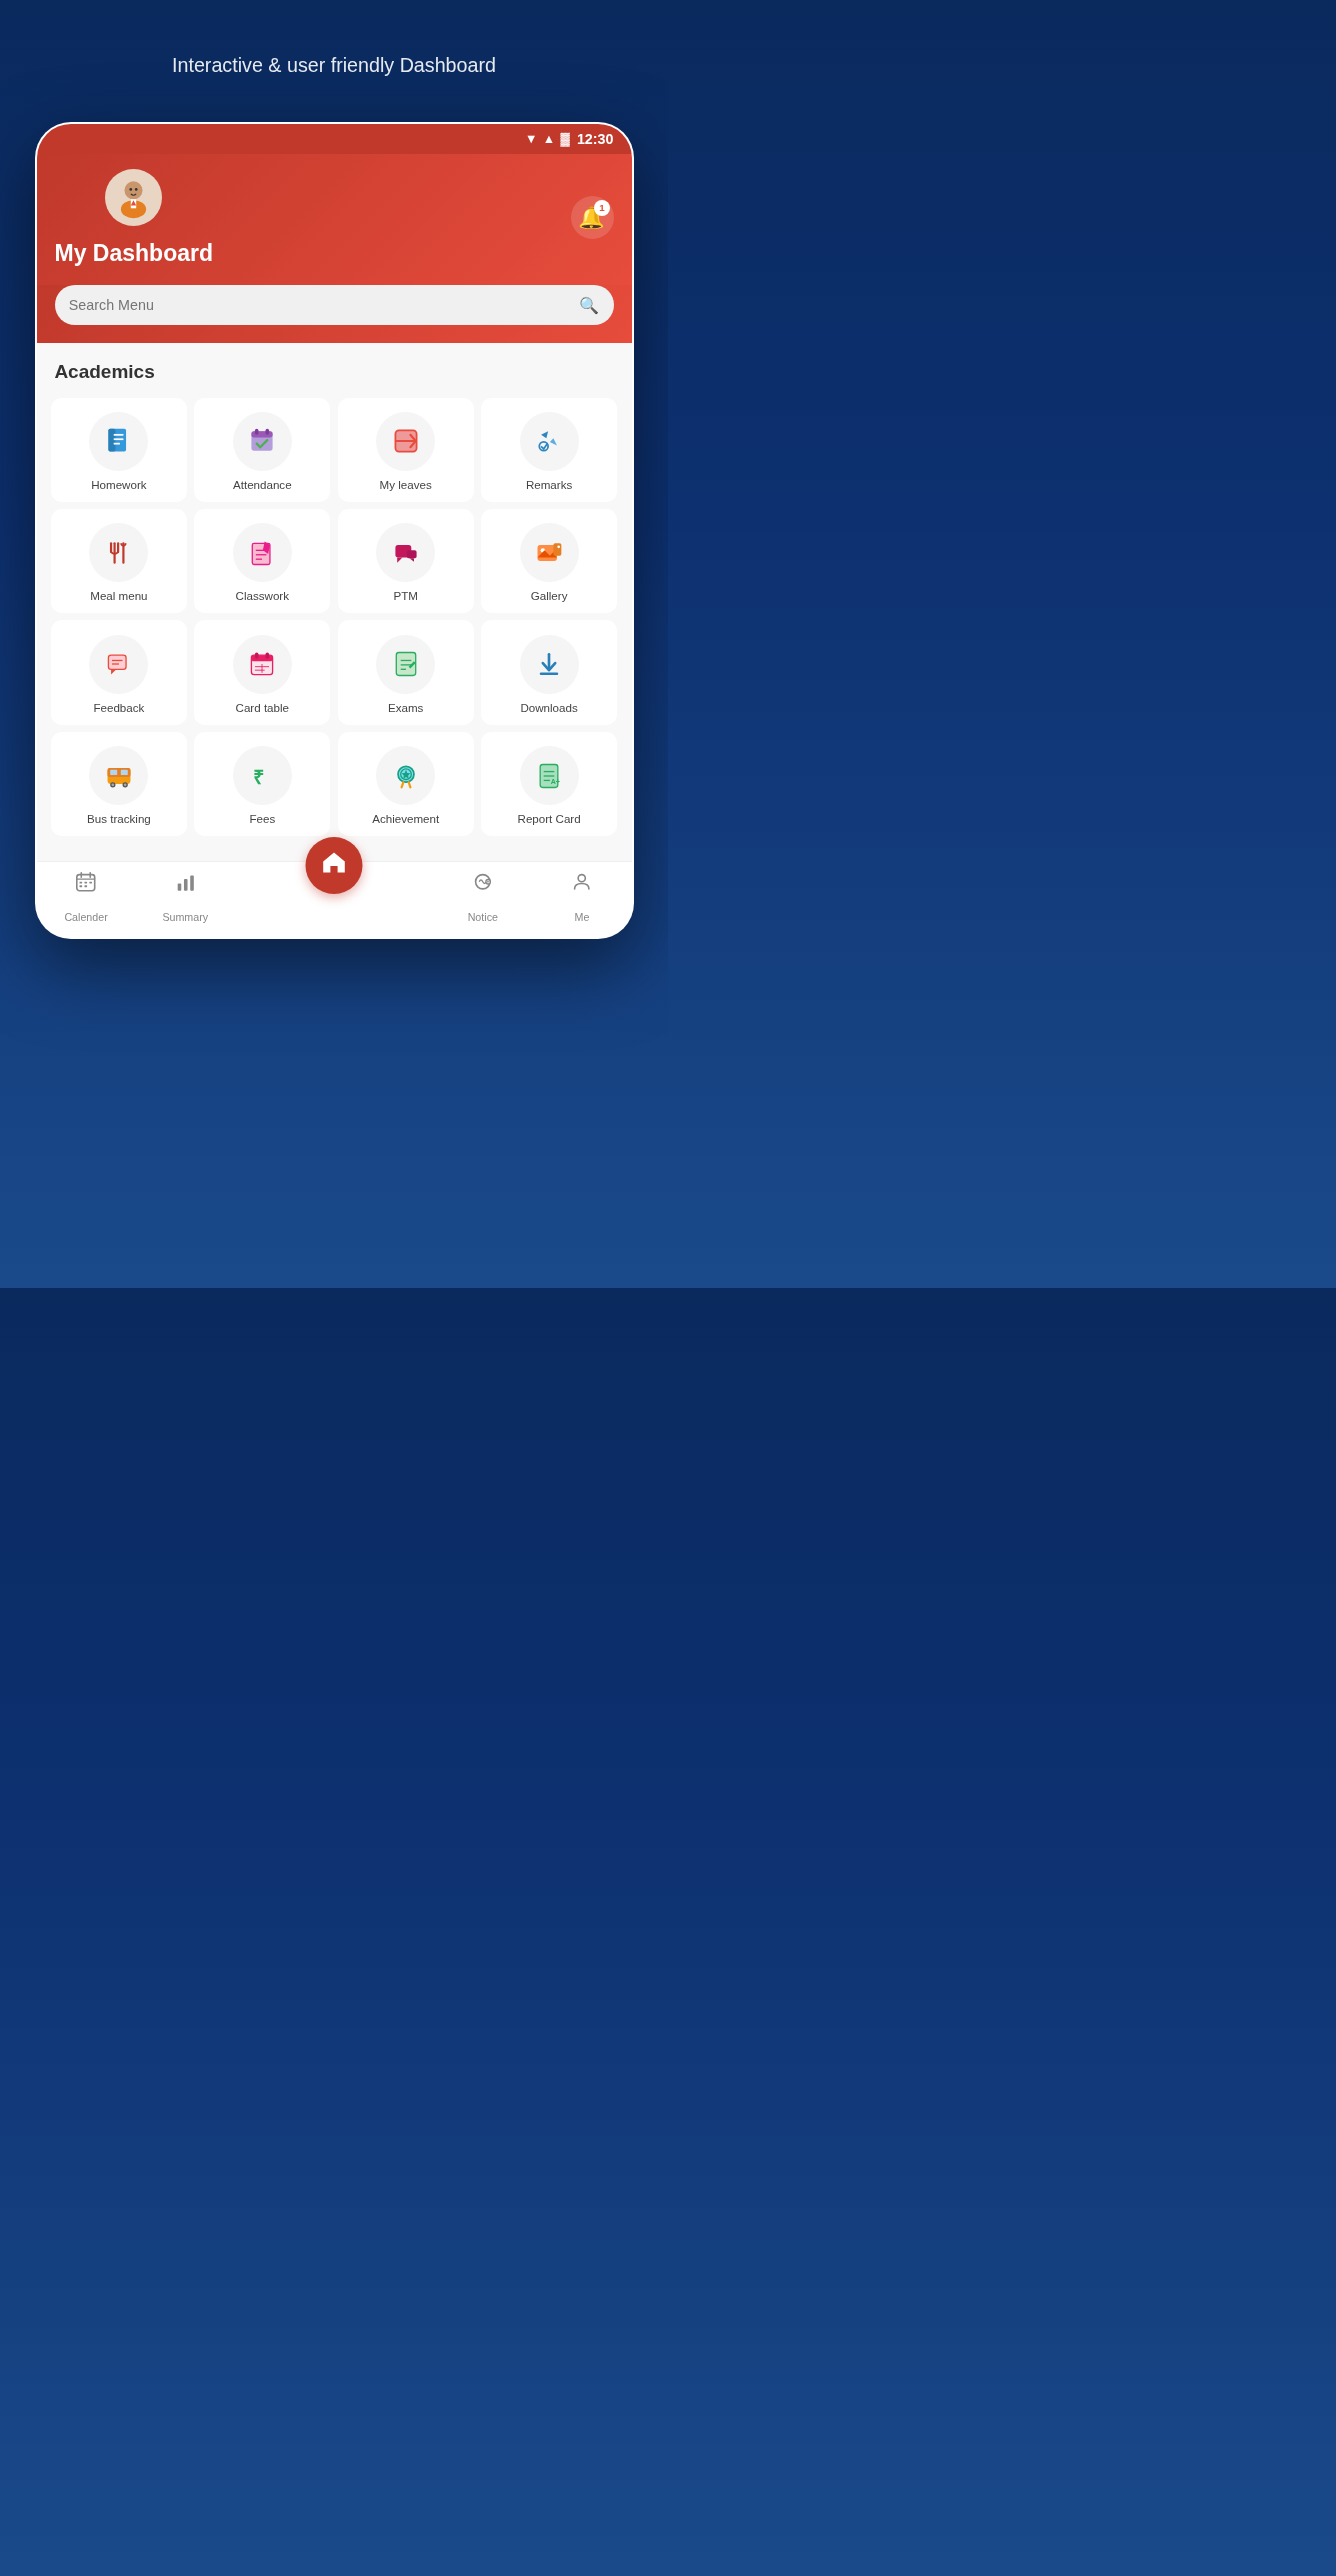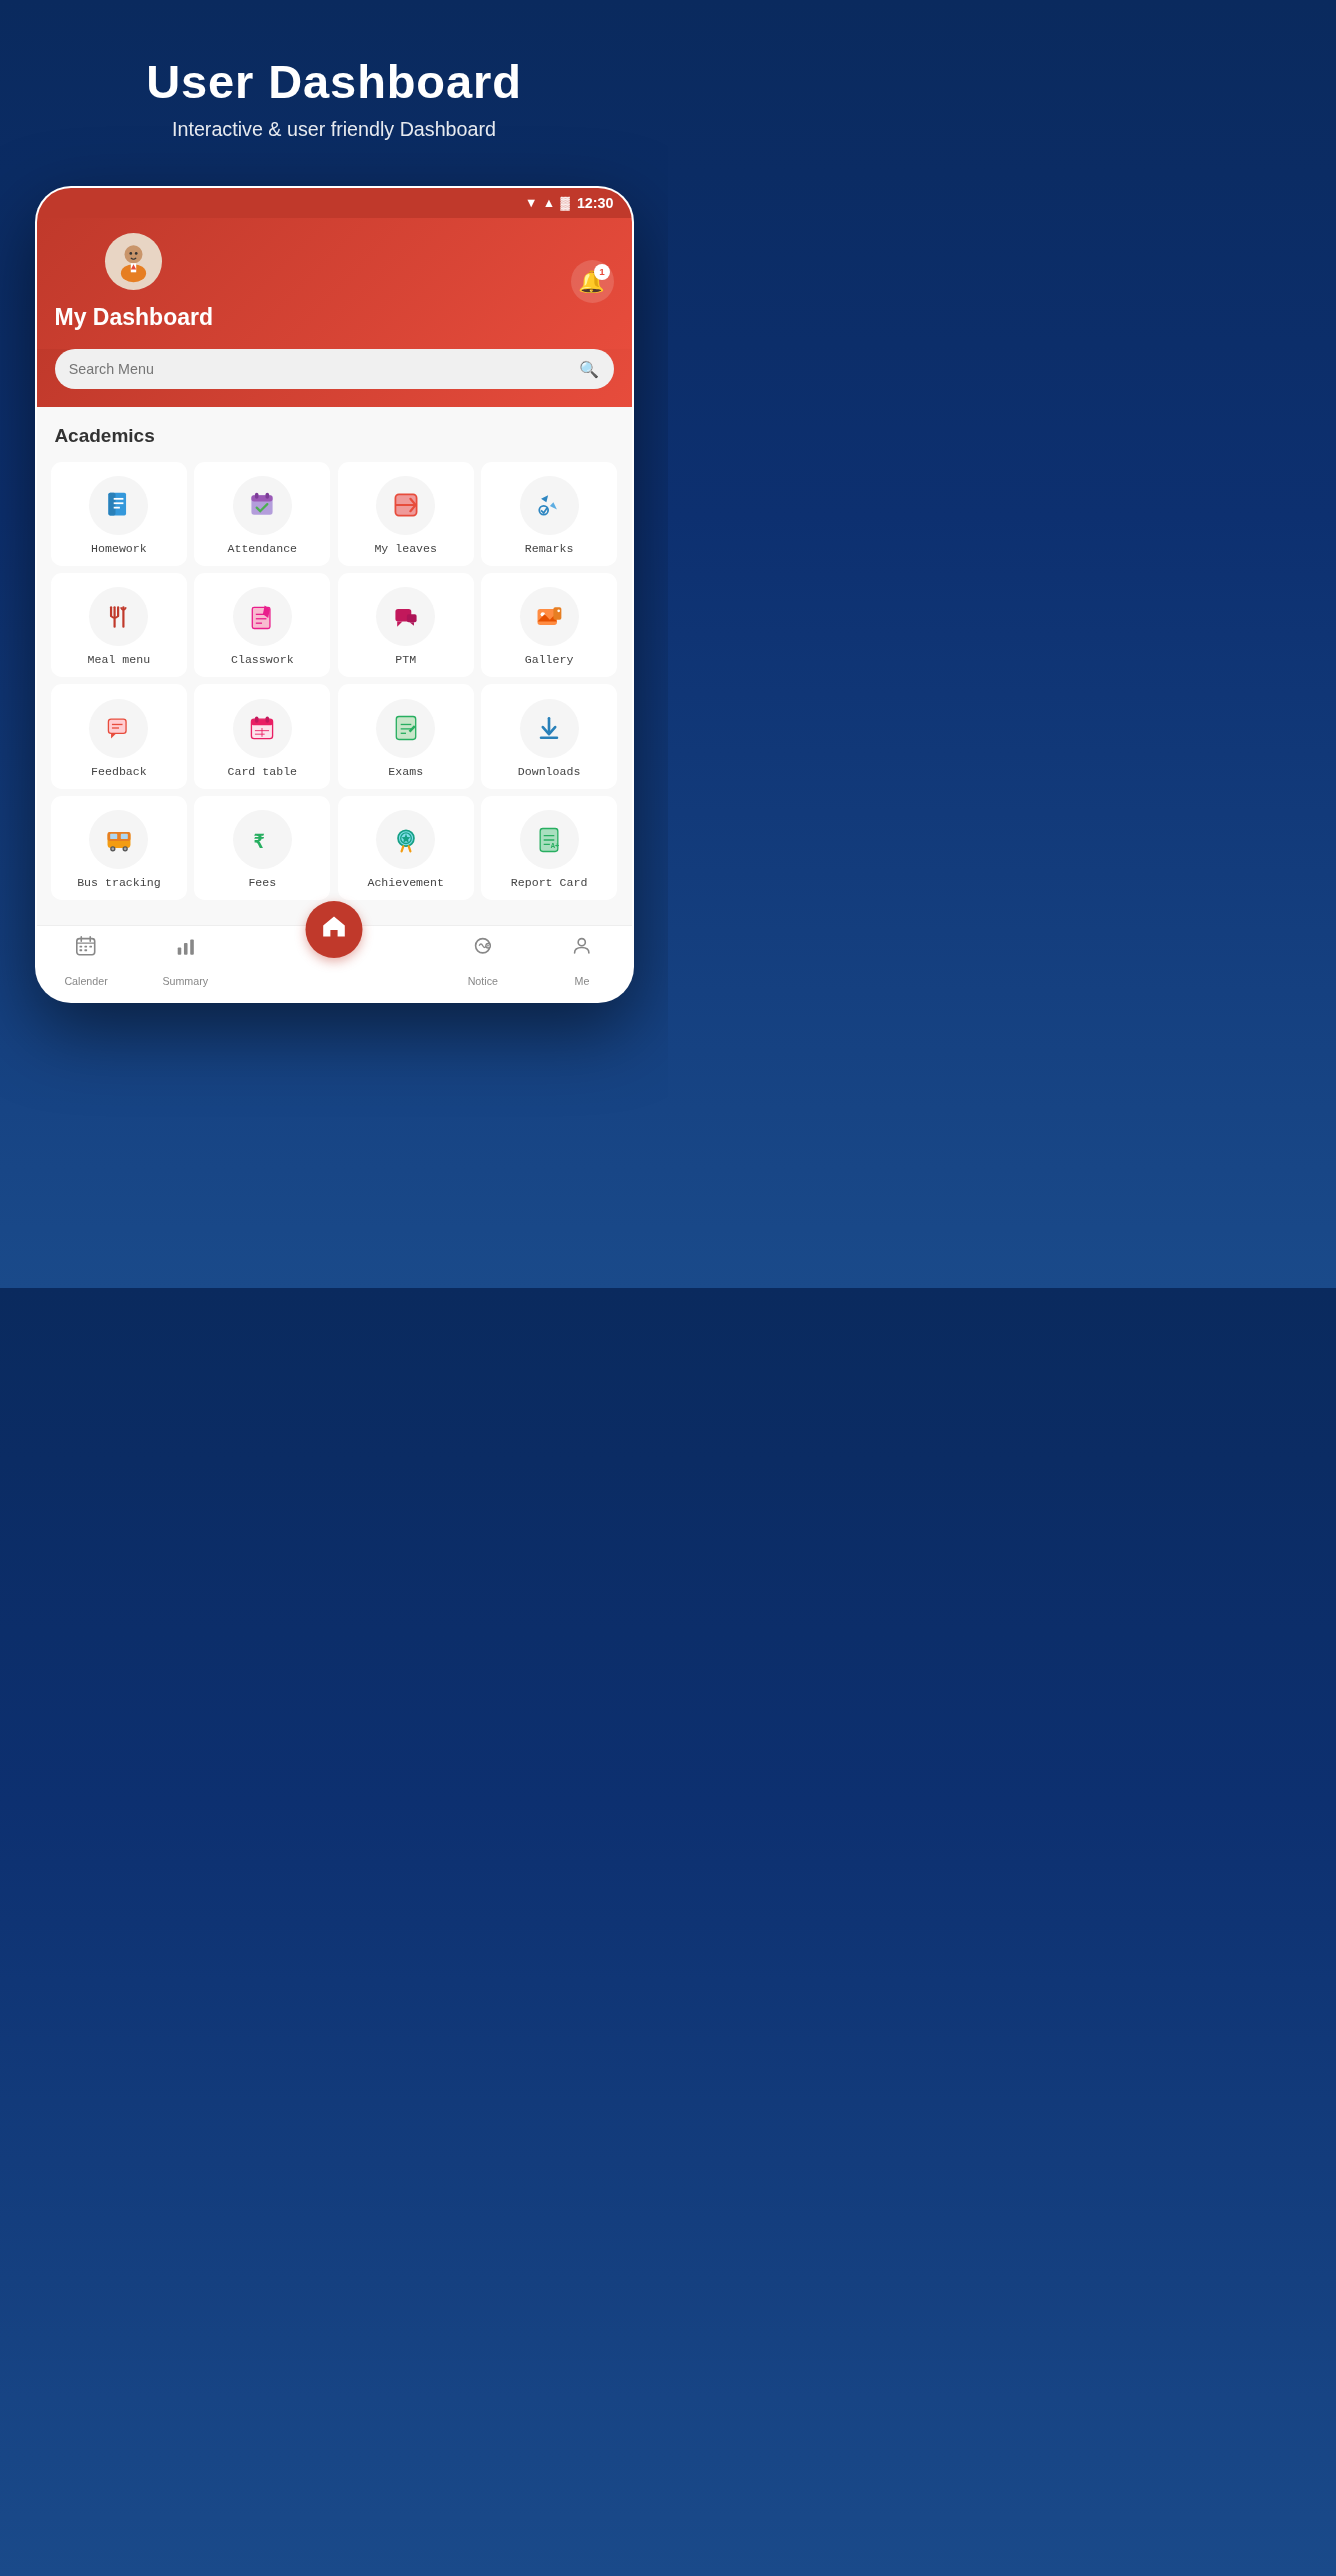--- a/index.html
+++ b/index.html
@@ -173,21 +173,20 @@
       margin-bottom: 7.2px;
     }
     .menu-item {
       display: flex;
       flex-direction: column;
       align-items: center;
       padding: 14.3px 7.2px 10.7px;
       background: white;
       border-radius: 10.7px;
       cursor: pointer;
-      font-family: Liberation Mono, monospace;
     }
     .icon-circle {
       width: 59px;
       height: 59px;
       border-radius: 50%;
       background: #f5f5f5;
       display: flex;
       align-items: center;
       justify-content: center;
       margin-bottom: 7.2px;
@@ -244,21 +243,20 @@
     .home-fab .home-icon {
       font-size: 25px;
       color: white;
     }
     .nav-spacer { flex: 1; }
   </style>
 </head>
 <body>
 
 <div class="header-text">
-  <h1>User Dashboard</h1>
   <p>Interactive &amp; user friendly Dashboard</p>
 </div>
 
 <div class="phone-frame">
 
   <div class="status-bar">
     <div class="status-icons">
       <span>▼</span>
       <span>▲</span>
       <span>▓</span>

